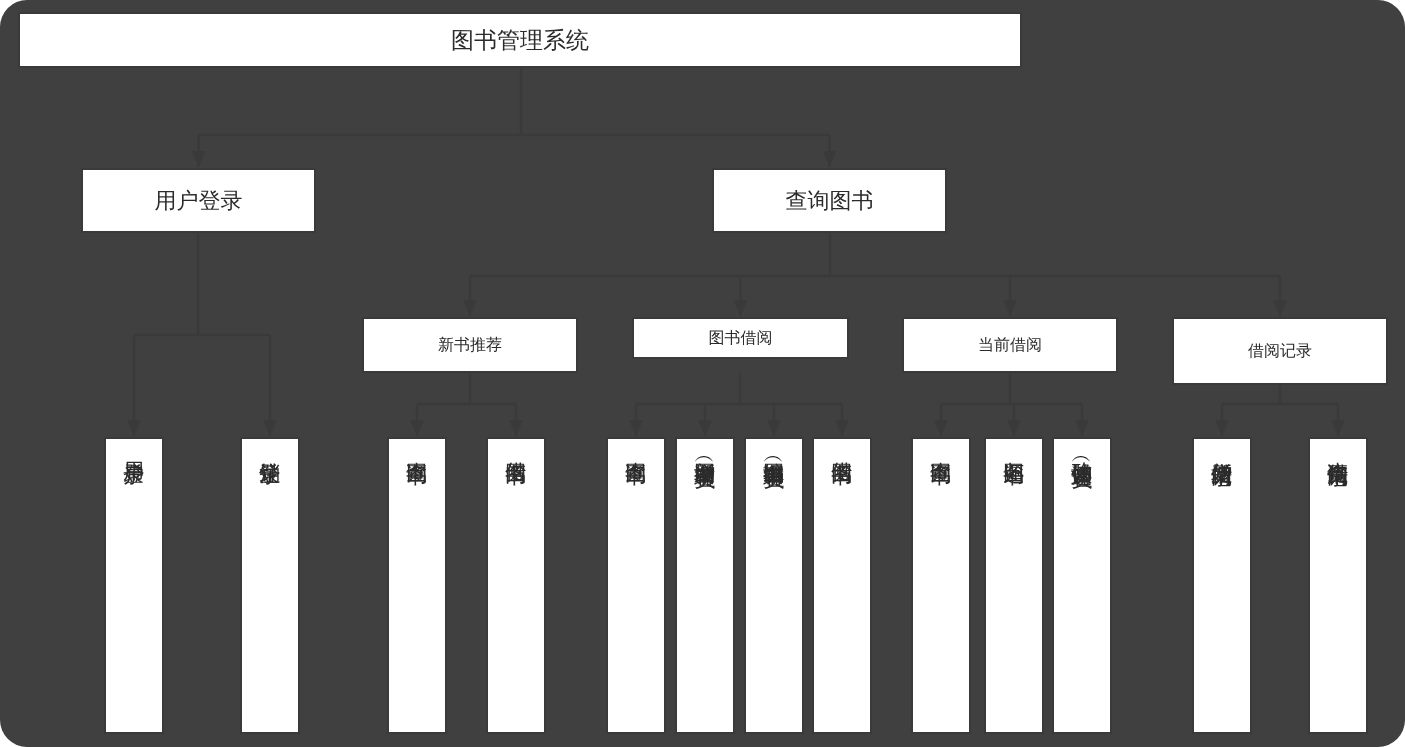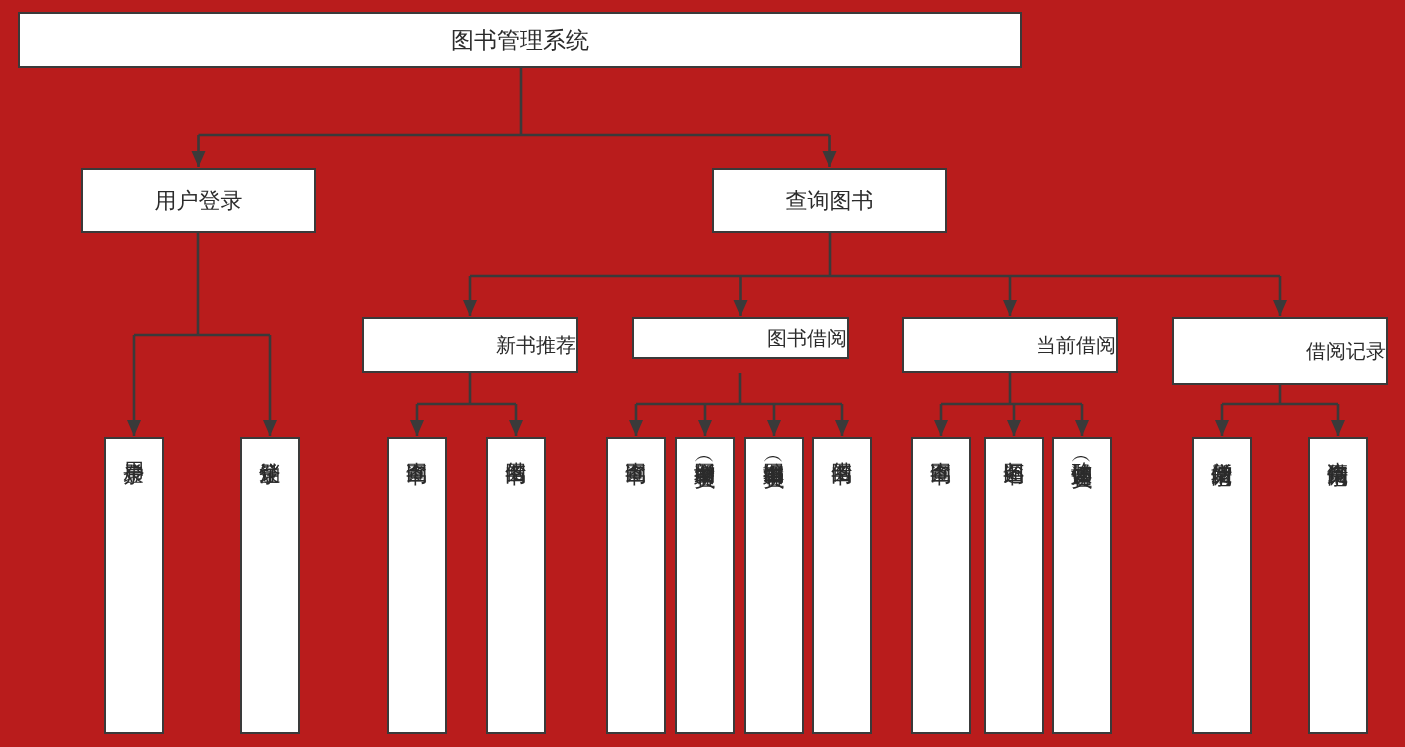--- a/index.html
+++ b/index.html
@@ -4,23 +4,24 @@
 <style>
   html, body {
     margin: 0;
     padding: 0;
     background: #ffffff;
   }
   #diagram-root {
     position: relative;
     width: 1405px;
     height: 747px;
-    background: #b91c1c;
+    background: #404040;
     font-family: "Liberation Sans", "DejaVu Sans", sans-serif;
     overflow: hidden;
+    border-radius: 27px;
   }
   #edge-layer {
     position: absolute;
     left: 0;
     top: 0;
     width: 1405px;
     height: 747px;
   }
   .node {
     position: absolute;
@@ -32,22 +33,21 @@
     justify-content: center;
     color: #2b2b2b;
   }
   .node.root {
     font-size: 23px;
   }
   .node.level2 {
     font-size: 22px;
   }
   .node.level3 {
-    font-size: 20px;
-    justify-content: flex-end;
+    font-size: 16px;
   }
   .node.leaf {
     font-size: 21px;
     writing-mode: vertical-rl;
     text-orientation: upright;
     line-height: 1.12;
     letter-spacing: 1px;
     padding: 6px 0;
     justify-content: flex-start;
     align-items: center;

